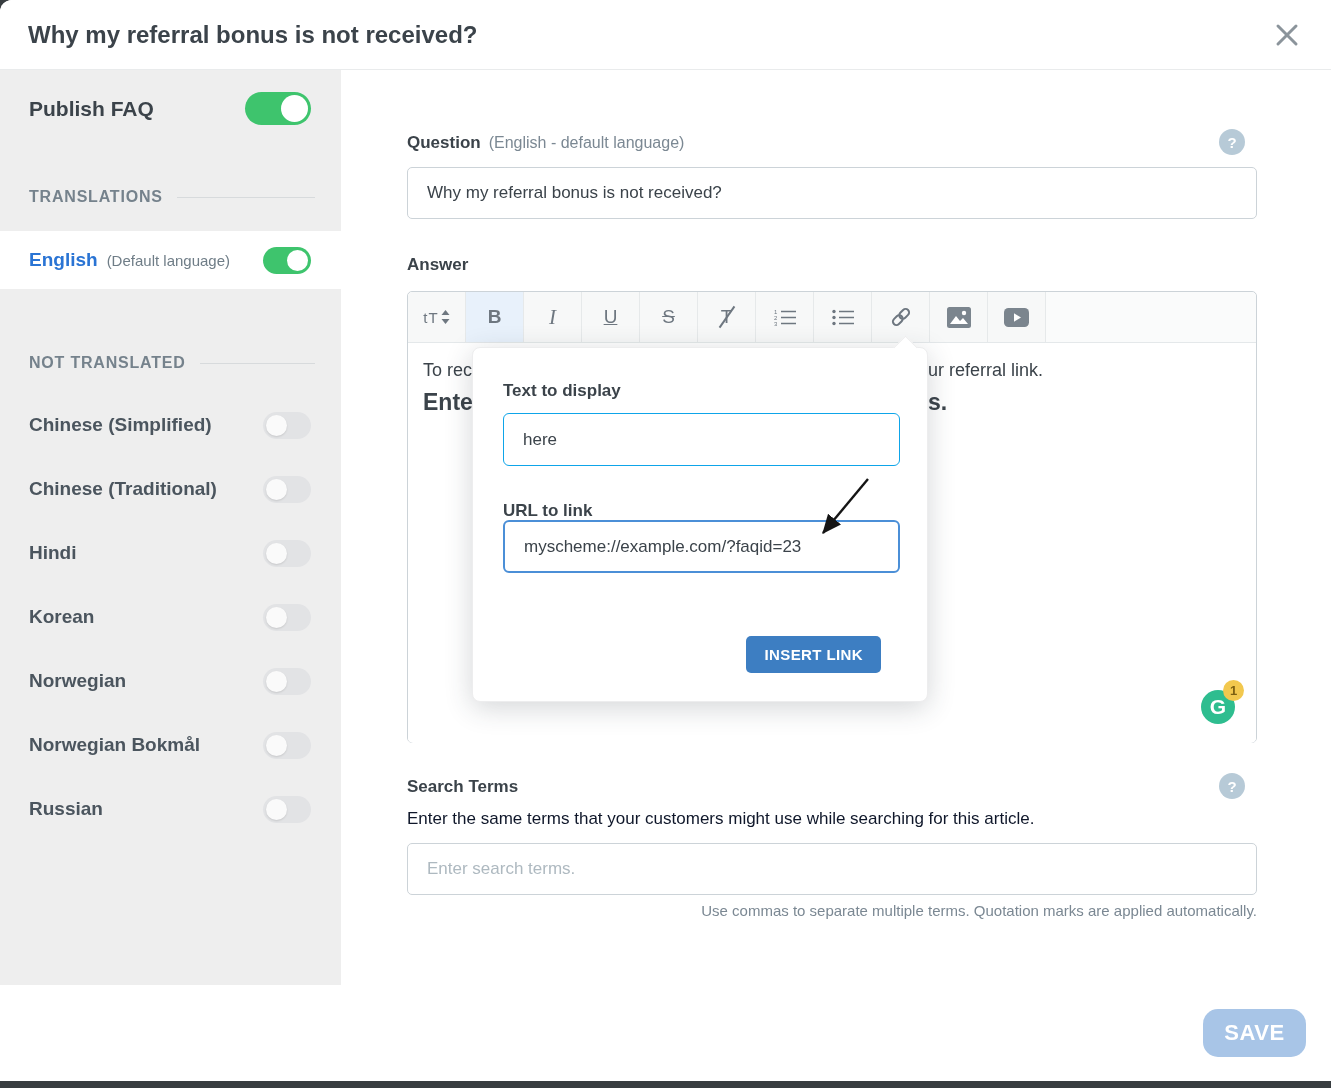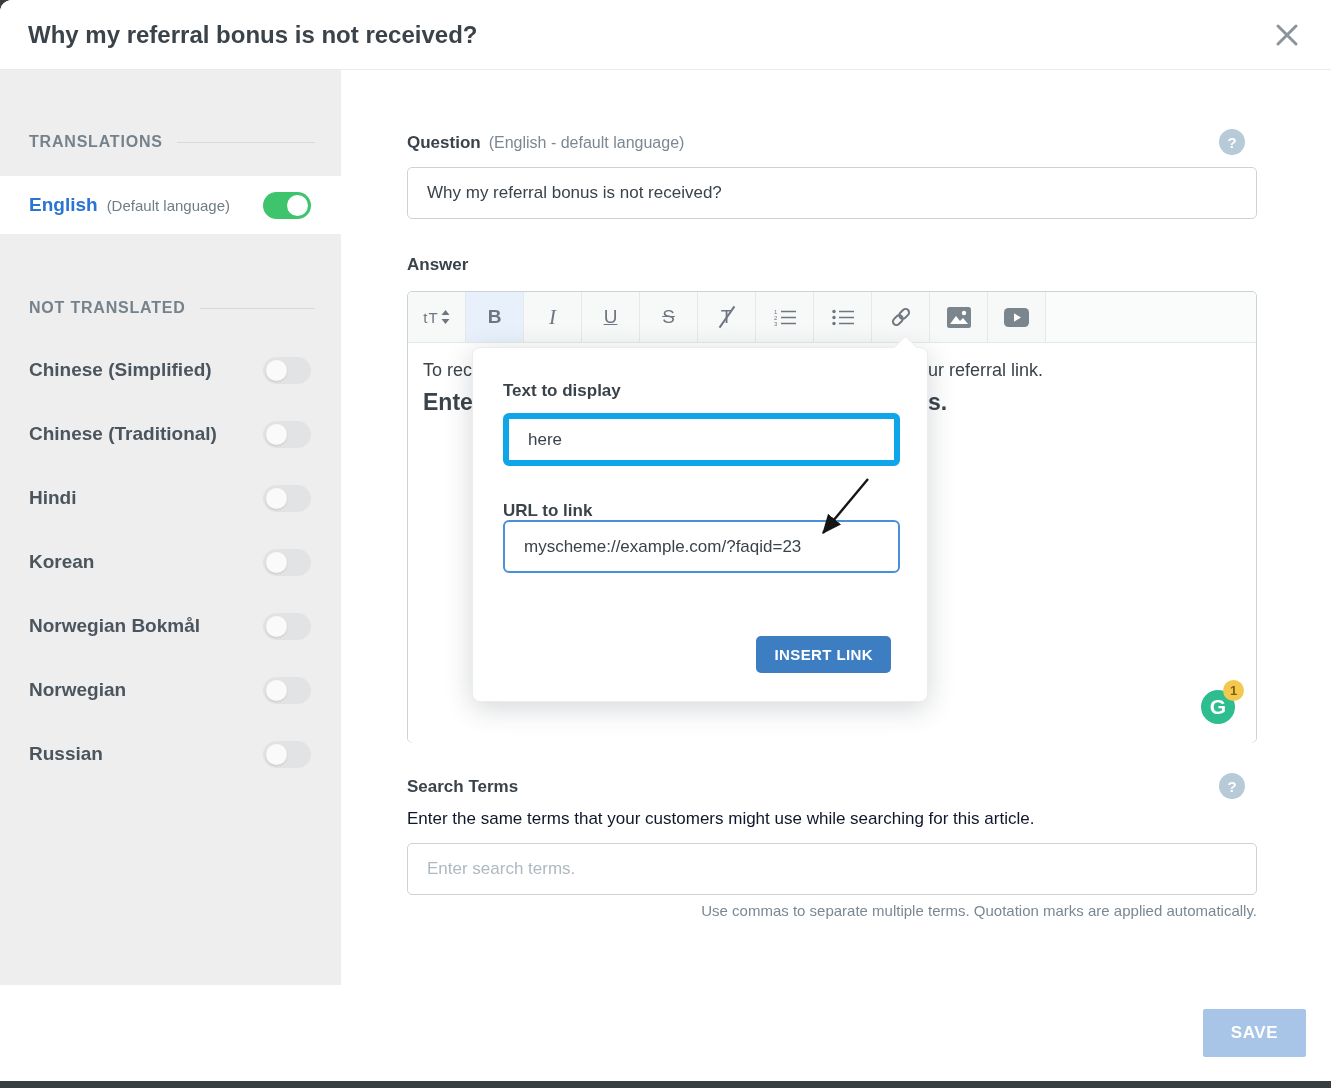--- a/index.html
+++ b/index.html
@@ -85,38 +85,38 @@
   .gram-badge { position:absolute; right:-7px; top:-10px; width:21px; height:21px; border-radius:50%;
                 background:#f2c84e; color:#7c6012; font-size:13px; font-weight:bold;
                 display:flex; align-items:center; justify-content:center; }
   
   .popover { position:absolute; left:123px; top:277px; width:456px; height:355px; background:#fff;
              border:1px solid #ededee; border-radius:8px;
              box-shadow:0 6px 28px rgba(40,50,60,0.20); z-index:5; }
   .popover .caret { position:absolute; top:-9px; left:424px; width:17px; height:17px; background:#fff;
                     transform:rotate(45deg); border-left:1px solid #ededee; border-top:1px solid #ededee; }
   .pop-label { position:absolute; left:30px; font-size:17px; font-weight:bold; color:#3b434a; }
-  .pop-input { position:absolute; left:30px; width:397px; height:53px; border:6px solid #0ea5e9;
+  .pop-input { position:absolute; left:30px; width:397px; height:53px; border:1px solid #0ea5e9;
                border-radius:6px; padding:0 19px; font-size:17px; color:#3b434a;
                font-family:"Liberation Sans", sans-serif; outline:none; }
   .pop-input.focus { border:2px solid #4b8fd7; }
-  .insert-btn { position:absolute; right:36px; top:288px; height:37px; padding:0 18px;
+  .insert-btn { position:absolute; right:46px; top:288px; height:37px; padding:0 18px;
                 background:#3d7ec2; border:none; border-radius:5px; color:#fff;
                 font-size:15px; font-weight:bold; letter-spacing:0.4px; cursor:pointer;
                 font-family:"Liberation Sans", sans-serif; }
   .arrow-annot { position:absolute; left:455px; top:400px; z-index:6; pointer-events:none; }
   
   .hint { position:absolute; left:58px; top:832px; width:850px; text-align:right;
           font-size:15px; color:#7b8893; }
   .desc { position:absolute; left:58px; top:739px; font-size:17px; color:#0f172a; }
   
   .footer { flex:0 0 96px; background:#fff; display:flex; align-items:center;
             justify-content:flex-end; padding-right:25px; }
-  .save-btn { width:103px; height:48px; background:#a8c5e7; border:none; border-radius:2px;
-              color:#fff; font-size:17px; font-weight:bold; letter-spacing:0.6px; cursor:default;
+  .save-btn { width:103px; height:48px; background:#a8c5e7; border:none; border-radius:15px;
+              color:#fff; font-size:22px; font-weight:bold; letter-spacing:0.6px; cursor:default;
               font-family:"Liberation Sans", sans-serif; }
   svg { display:block; }
 </style>
 </head>
 <body>
 
 <div class="modal">
 
   <div class="hdr">
     <div class="hdr-title">Why my referral bonus is not received?</div>
@@ -124,20 +124,26 @@
       <svg width="26" height="26" viewBox="0 0 26 26">
         <line x1="4" y1="4" x2="22" y2="22" stroke="#8b949b" stroke-width="3" stroke-linecap="round"></line>
         <line x1="22" y1="4" x2="4" y2="22" stroke="#8b949b" stroke-width="3" stroke-linecap="round"></line>
       </svg>
     </div>
   </div>
 
   <div class="bodyrow">
 
     <div class="sidebar">
+      <div class="pub-row">
+        <span class="pub-label">Publish FAQ</span>
+        <div class="toggle on">
+          <div class="knob"></div>
+        </div>
+      </div>
 
       <div class="side-head">
         <span class="side-head-label">TRANSLATIONS</span>
         <span class="rule"></span>
       </div>
 
       <div class="active-lang-row">
         <span class="active-lang-name">English</span>
         <span class="active-lang-note">(Default language)</span>
         <div class="toggle sm on">
@@ -169,27 +175,27 @@
               <div class="knob"></div>
             </div>
         </div>
         <div class="lang-row">
           <span class="lang-name">Korean</span>
           <div class="toggle sm off">
               <div class="knob"></div>
             </div>
         </div>
         <div class="lang-row">
+          <span class="lang-name">Norwegian</span>
+          <div class="toggle sm off">
+              <div class="knob"></div>
+            </div>
+        </div>
+        <div class="lang-row">
           <span class="lang-name">Norwegian Bokmål</span>
-          <div class="toggle sm off">
-              <div class="knob"></div>
-            </div>
-        </div>
-        <div class="lang-row">
-          <span class="lang-name">Norwegian</span>
           <div class="toggle sm off">
               <div class="knob"></div>
             </div>
         </div>
         <div class="lang-row">
           <span class="lang-name">Russian</span>
           <div class="toggle sm off">
               <div class="knob"></div>
             </div>
         </div>

